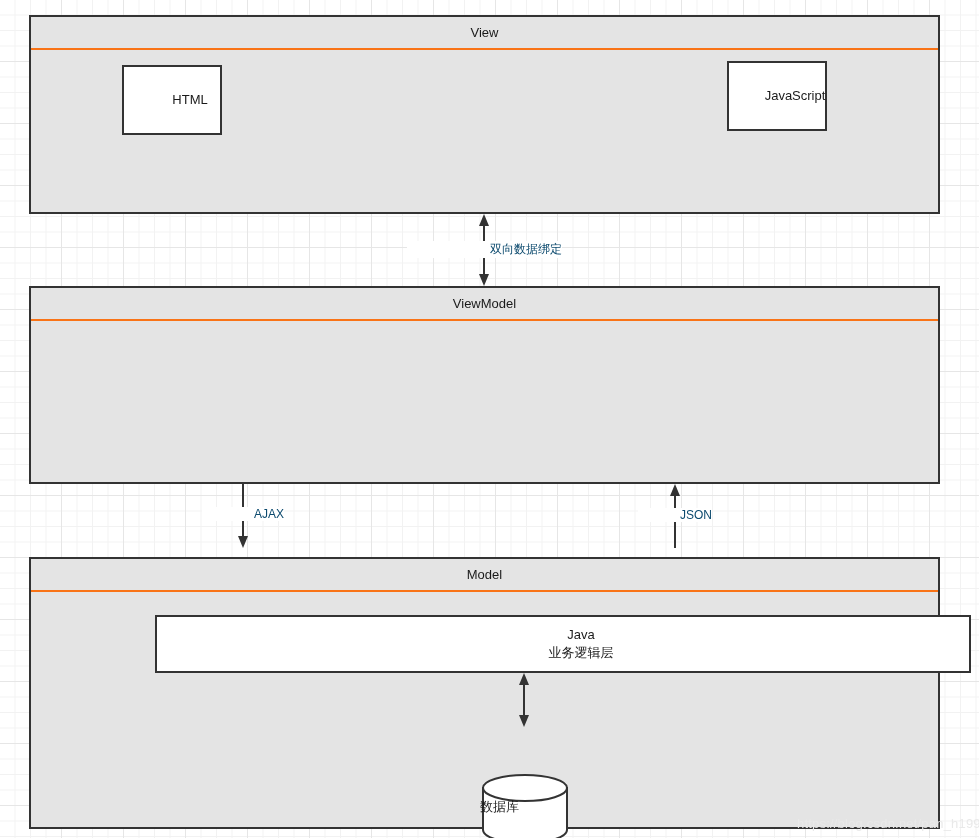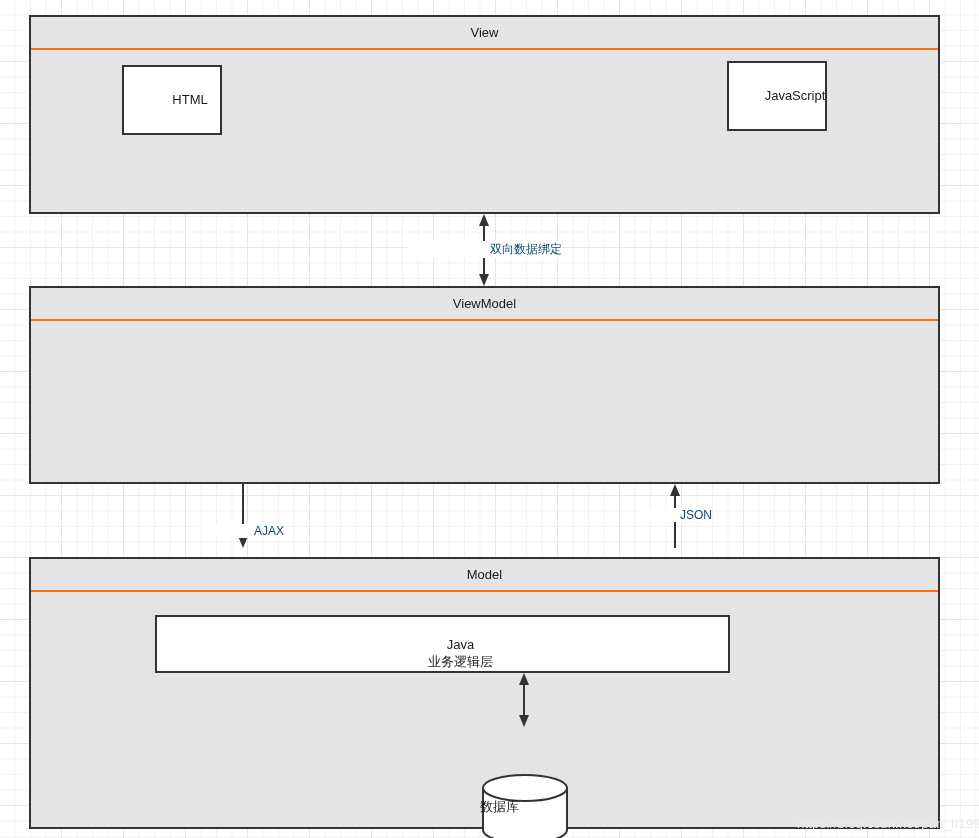--- a/index.html
+++ b/index.html
@@ -138,37 +138,37 @@
   </div>
 
   <div class="layer" style="left:29px; top:286px; width:911px; height:198px;">
     <div class="layer-title">ViewModel</div>
   </div>
 
   <svg class="arrow-svg" style="left:234px; top:484px;" width="18" height="64" viewBox="0 0 18 64">
     <line x1="9" y1="0" x2="9" y2="58" stroke="#333333" stroke-width="2"></line>
     <polygon points="9,64 4,52 14,52" fill="#333333"></polygon>
   </svg>
-  <div class="arrow-label" style="left:202px; top:524px; width:82px; background:#ffffff;">
+  <div class="arrow-label" style="left:202px; top:507px; width:82px; background:#ffffff;">
     <span>AJAX</span>
   </div>
 
   <svg class="arrow-svg" style="left:666px; top:484px;" width="18" height="64" viewBox="0 0 18 64">
     <line x1="9" y1="6" x2="9" y2="64" stroke="#333333" stroke-width="2"></line>
     <polygon points="9,0 4,12 14,12" fill="#333333"></polygon>
   </svg>
   <div class="arrow-label" style="left:638px; top:508px; width:74px; background:#ffffff;">
     <span>JSON</span>
   </div>
 
   <div class="layer" style="left:29px; top:557px; width:911px; height:272px;">
     <div class="layer-title">Model</div>
     <div class="layer-body" style="height:237px;">
 
-      <div class="node" style="left:124px; top:23px; width:575px; height:58px; flex-direction:column;justify-content:flex-end;">
+      <div class="node" style="left:124px; top:23px; width:816px; height:58px; flex-direction:column;">
         <span>Java
 业务逻辑层</span>
       </div>
 
       <svg class="arrow-svg" style="left:484px; top:81px;" width="18" height="54" viewBox="0 0 18 54">
         <line x1="9" y1="6" x2="9" y2="48" stroke="#333333" stroke-width="2"></line>
         <polygon points="9,0 4,12 14,12" fill="#333333"></polygon>
         <polygon points="9,54 4,42 14,42" fill="#333333"></polygon>
       </svg>
 

